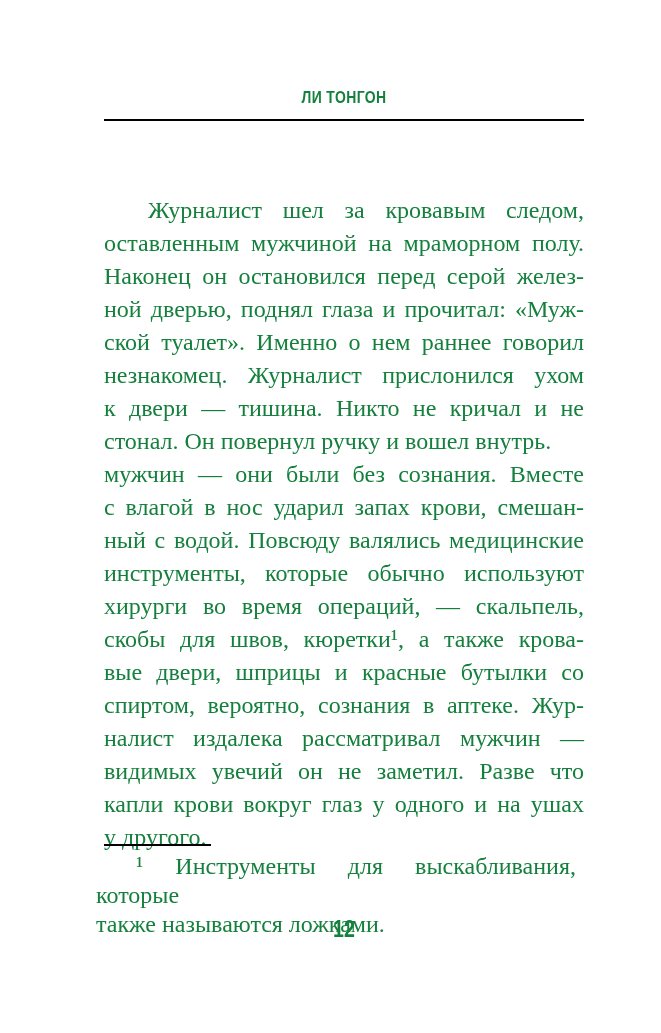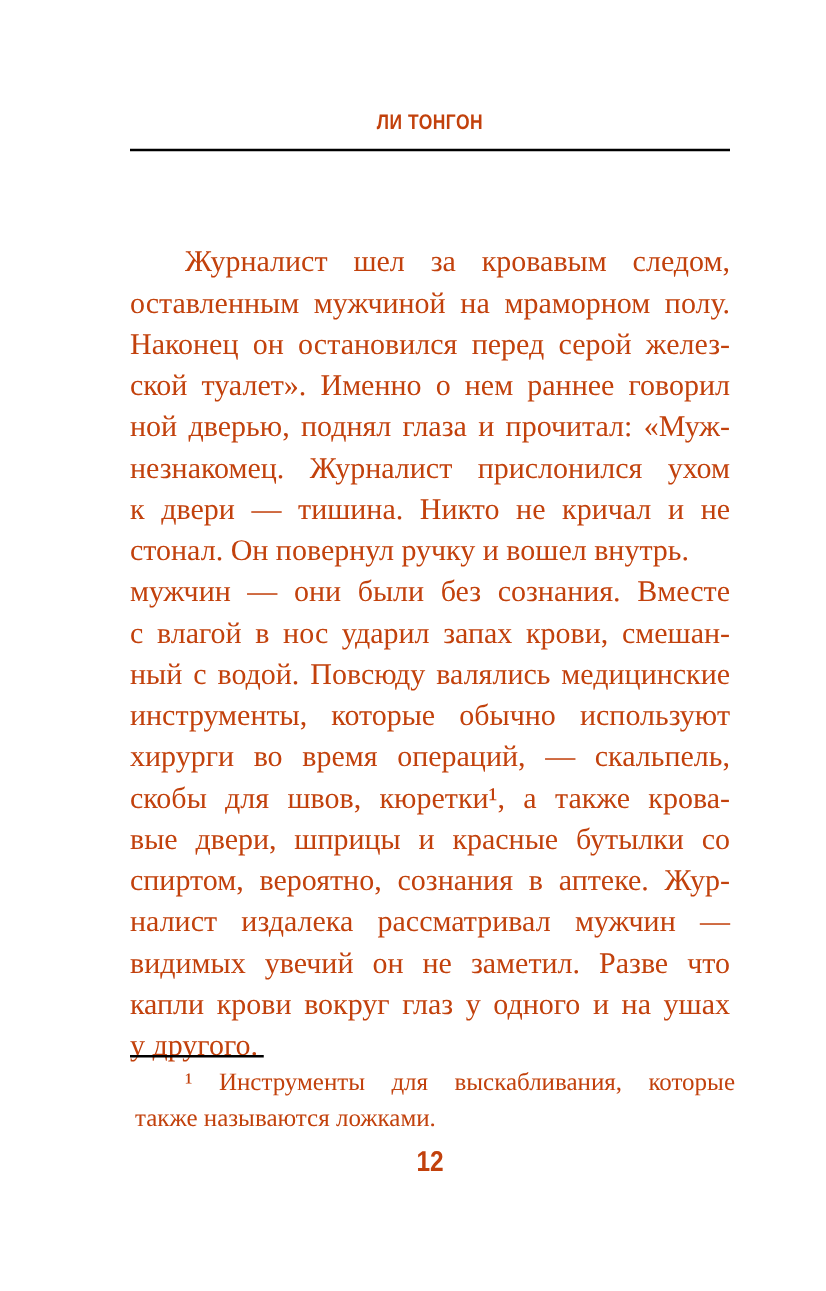--- a/index.html
+++ b/index.html
@@ -1,21 +1,21 @@
 <!DOCTYPE html>
 <html lang="ru"><head>
 <meta charset="utf-8">
 <style>
   html, body { margin: 0; padding: 0; background: #ffffff; }
   .page {
     position: relative;
     width: 661px;
     height: 1033px;
     background: #ffffff;
-    color: #c2410c;
+    color: #15803d;
     font-family: "Liberation Serif", "DejaVu Serif", serif;
     overflow: hidden;
   }
   .running-header {
     position: absolute;
     top: 88px;
     left: 104px;
     width: 480px;
     text-align: center;
     font-family: "Liberation Sans", "DejaVu Sans", sans-serif;
@@ -52,23 +52,23 @@
     position: absolute;
     top: 844px;
     left: 104px;
     width: 107px;
     height: 2px;
     background: #000000;
   }
   .footnote {
     position: absolute;
     top: 852px;
-    left: 108px;
+    left: 96px;
     width: 480px;
-    font-size: 20px;
+    font-size: 24px;
   }
   .fn-line {
     line-height: 29px;
     text-align: justify;
     text-align-last: justify;
   }
   .fn-line.last { text-align-last: left; }
   .fn-line.indent { text-indent: 40px; }
   .page-number {
     position: absolute;
@@ -87,22 +87,22 @@
 <body>
 
 <div class="page">
   <div class="running-header">ЛИ ТОНГОН</div>
   <div class="header-rule"></div>
   <div class="body-text">
       <div>
         <div class="line indent">Журналист шел за кровавым следом,</div>
         <div class="line">оставленным мужчиной на мраморном полу.</div>
         <div class="line">Наконец он остановился перед серой желез-</div>
+        <div class="line">ной дверью, поднял глаза и прочитал: «Муж-</div>
         <div class="line">ской туалет». Именно о нем раннее говорил</div>
-        <div class="line">ной дверью, поднял глаза и прочитал: «Муж-</div>
         <div class="line">незнакомец. Журналист прислонился ухом</div>
         <div class="line">к двери — тишина. Никто не кричал и не</div>
         <div class="line last">стонал. Он повернул ручку и вошел внутрь.</div>
       </div>
       <div>
         <div class="line">мужчин — они были без сознания. Вместе</div>
         <div class="line">с влагой в нос ударил запах крови, смешан-</div>
         <div class="line">ный с водой. Повсюду валялись медицинские</div>
         <div class="line">инструменты, которые обычно используют</div>
         <div class="line">хирурги во время операций, — скальпель,</div>

